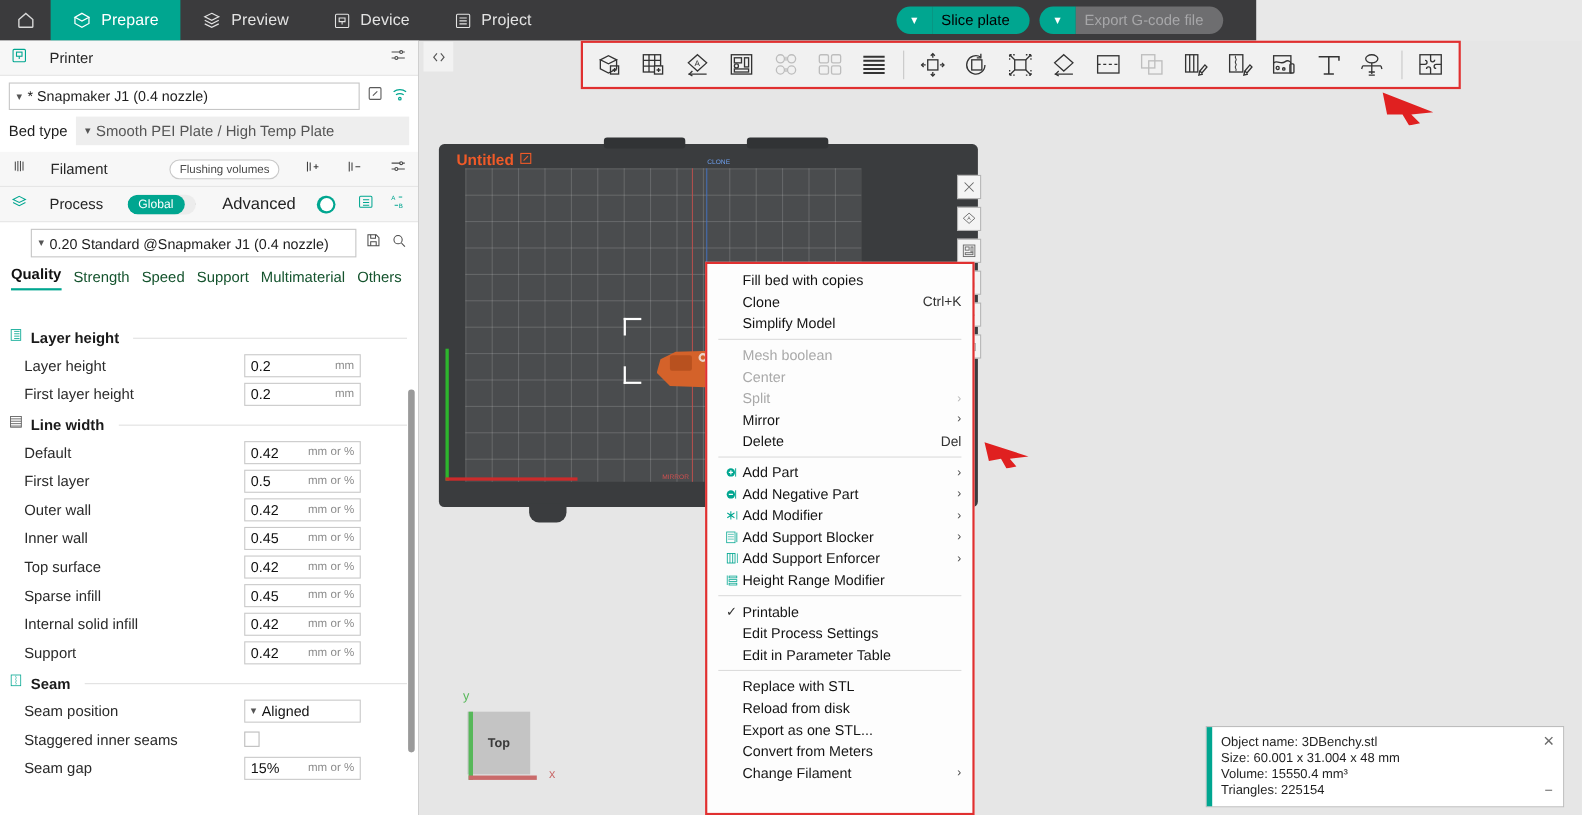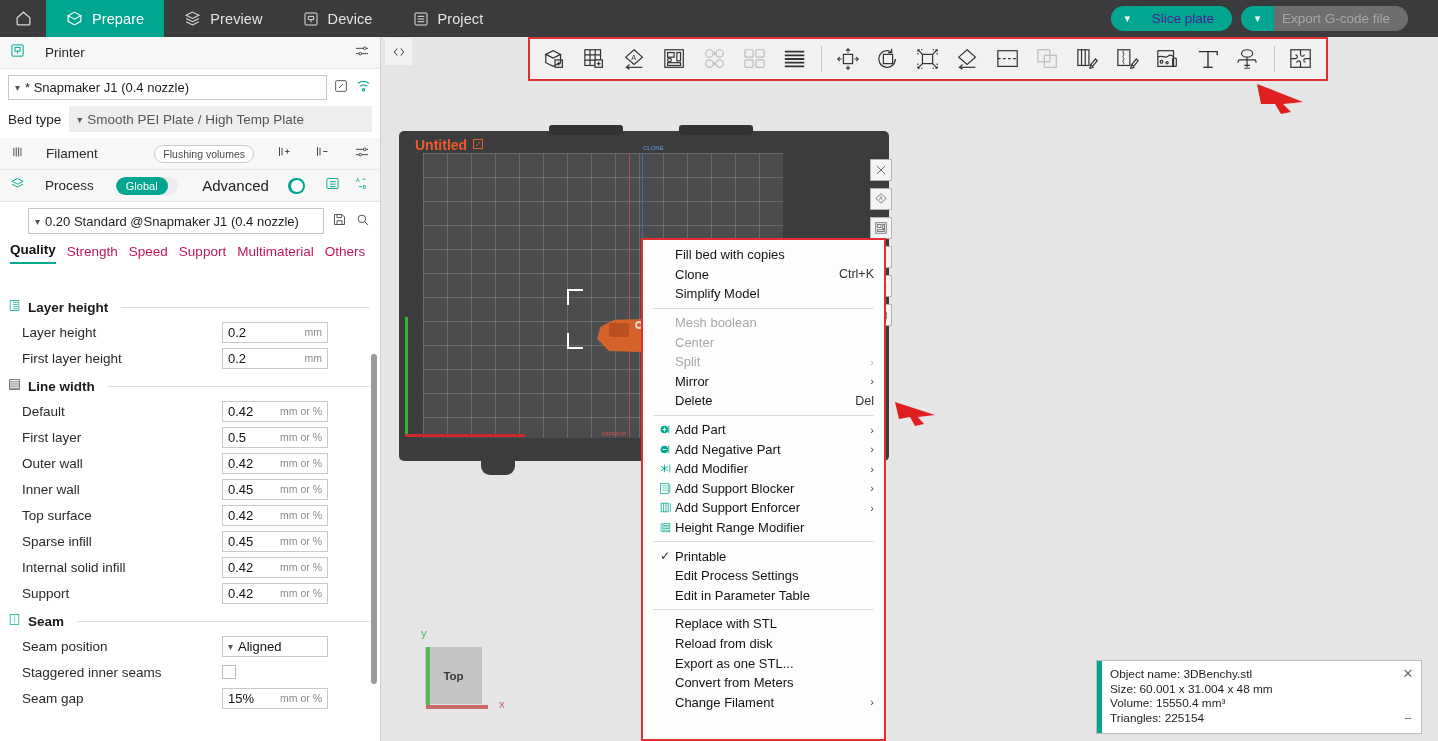--- a/index.html
+++ b/index.html
@@ -6,21 +6,21 @@
   html, body {
     width: 1438px; height: 741px;
     font-family: "Liberation Sans", sans-serif;
     overflow: hidden;
     background: #e8e8e8;
   }
   #app { position: relative; width: 1438px; height: 741px; }
 
   
   #topnav {
-    position: absolute; left: 0; top: 0; width: 1438px; height: 37px;
+    position: absolute; left: 0; top: 0; width: 1142px; height: 37px;
     background: #3b3b3d; display: flex; align-items: stretch;
   }
   .nav-home {
     width: 46px; display: flex; align-items: center; justify-content: center;
     color: #d8d8d8;
   }
   .nav-tab {
     display: flex; align-items: center; gap: 9px;
     padding: 0 20px; color: #e3e3e3; font-size: 14.5px;
     letter-spacing: .1px;
@@ -31,21 +31,21 @@
   .nav-right { display: flex; align-items: center; gap: 9px; padding-right: 30px; }
   .split-btn { display: flex; align-items: center; height: 25px; }
   .split-caret {
     width: 33px; height: 25px; border-radius: 13px 0 0 13px;
     background: #00a690; color: #fff;
     display: flex; align-items: center; justify-content: center;
     font-size: 11px;
   }
   .split-main {
     height: 25px; border-radius: 0 13px 13px 0; padding: 0 18px 0 8px;
-    background: #00a690; color: #4c1d95; font-size: 13.5px;
+    background: #00a690; color: #000000; font-size: 13.5px;
     display: flex; align-items: center;
   }
   .split-main.disabled { background: #6e6e70; color: #a7a7a9; }
 
   
   #leftpanel {
     position: absolute; left: 0; top: 37px; width: 381px; height: 704px;
     background: #ffffff; border-right: 1px solid #cfcfcf;
   }
   .lp-row {
@@ -91,21 +91,21 @@
   }
 
   .preset-row { display: flex; align-items: center; padding: 6px 10px; gap: 8px; }
   .preset-combo {
     flex: 1; height: 26px; border: 1px solid #c6c6c6; background: #fff;
     display: flex; align-items: center; padding: 0 6px; font-size: 13px;
     color: #1d1d1d; margin-left: 18px;
   }
 
   .tabs { display: flex; align-items: flex-end; gap: 11px; padding: 2px 10px 0 10px; }
-  .tab { font-size: 13.5px; color: #be185d; padding-bottom: 5px; }
+  .tab { font-size: 13.5px; color: #14532d; padding-bottom: 5px; }
   .tab.active { color: #111; font-weight: bold; border-bottom: 2px solid #00a690; }
 
   #settings {
     position: absolute; left: 0; top: 255px; width: 380px; height: 486px;
     overflow: hidden;
   }
   .grp {
     display: flex; align-items: center; gap: 7px; padding: 6px 10px 3px 8px;
   }
   .grp .gname { font-size: 13.5px; font-weight: bold; color: #1a1a1a; }

